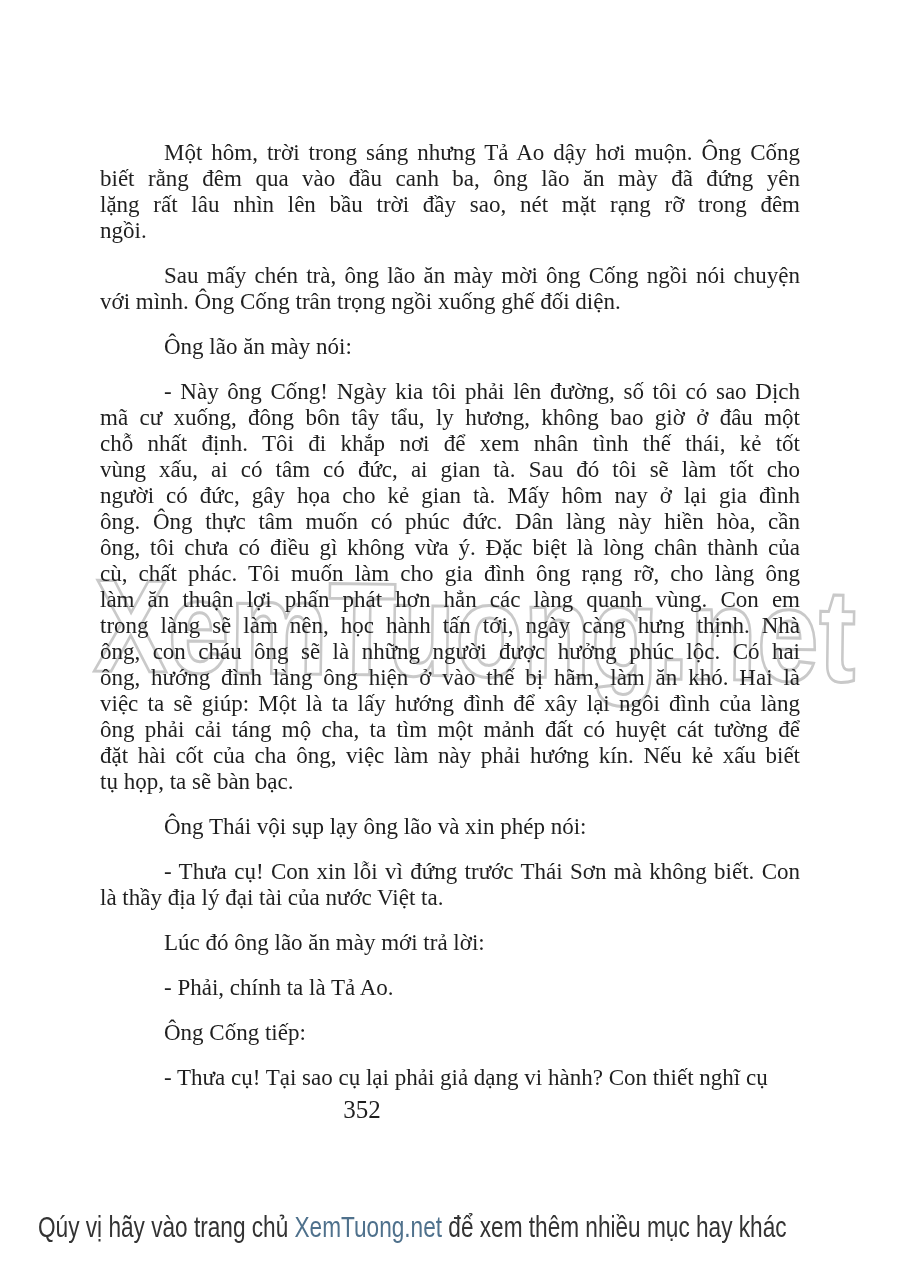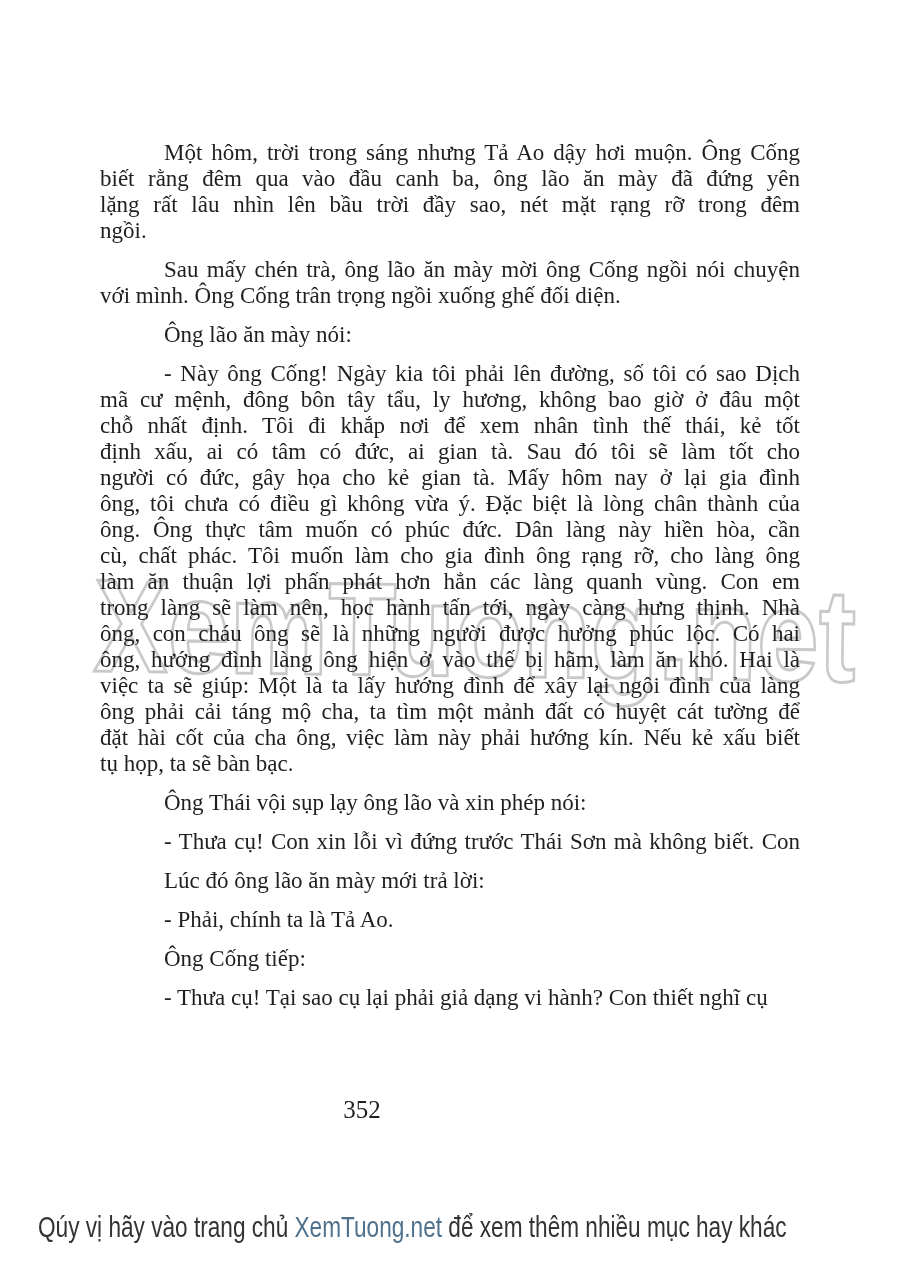--- a/index.html
+++ b/index.html
@@ -33,21 +33,21 @@
   }
   .content {
     position: absolute;
     left: 100px;
     top: 140px;
     width: 700px;
     z-index: 1;
     font-size: 23px;
     line-height: 26px;
   }
-  .para + .para { margin-top: 13px; }
+  .para + .para { margin-top: 19px; }
   .ln {
     min-height: 26px;
     white-space: normal;
   }
   .j  { text-align: justify; text-align-last: justify; }
   .e  { text-align: left; }
   .ind { text-indent: 64px; }
   .pagenum {
     position: absolute;
     left: 0;
@@ -93,43 +93,44 @@
     <div class="ln j ind">Sau mấy chén trà, ông lão ăn mày mời ông Cống ngồi nói chuyện</div>
     <div class="ln e">với mình. Ông Cống trân trọng ngồi xuống ghế đối diện.</div>
   </div>
 
   <div class="para">
     <div class="ln e ind">Ông lão ăn mày nói:</div>
   </div>
 
   <div class="para">
     <div class="ln j ind">- Này ông Cống! Ngày kia tôi phải lên đường, số tôi có sao Dịch</div>
-    <div class="ln j">mã cư mệnh, đông bôn tây tẩu, ly hương, không bao giờ ở đâu một</div>
+    <div class="ln j">mã cư xuống, đông bôn tây tẩu, ly hương, không bao giờ ở đâu một</div>
     <div class="ln j">chỗ nhất định. Tôi đi khắp nơi để xem nhân tình thế thái, kẻ tốt</div>
-    <div class="ln j">định xấu, ai có tâm có đức, ai gian tà. Sau đó tôi sẽ làm tốt cho</div>
+    <div class="ln j">vùng xấu, ai có tâm có đức, ai gian tà. Sau đó tôi sẽ làm tốt cho</div>
     <div class="ln j">người có đức, gây họa cho kẻ gian tà. Mấy hôm nay ở lại gia đình</div>
+    <div class="ln j">ông. Ông thực tâm muốn có phúc đức. Dân làng này hiền hòa, cần</div>
     <div class="ln j">ông, tôi chưa có điều gì không vừa ý. Đặc biệt là lòng chân thành của</div>
-    <div class="ln j">ông. Ông thực tâm muốn có phúc đức. Dân làng này hiền hòa, cần</div>
     <div class="ln j">cù, chất phác. Tôi muốn làm cho gia đình ông rạng rỡ, cho làng ông</div>
     <div class="ln j">làm ăn thuận lợi phấn phát hơn hẳn các làng quanh vùng. Con em</div>
     <div class="ln j">trong làng sẽ làm nên, học hành tấn tới, ngày càng hưng thịnh. Nhà</div>
     <div class="ln j">ông, con cháu ông sẽ là những người được hưởng phúc lộc. Có hai</div>
     <div class="ln j">ông, hướng đình làng ông hiện ở vào thế bị hãm, làm ăn khó. Hai là</div>
     <div class="ln j">việc ta sẽ giúp: Một là ta lấy hướng đình để xây lại ngôi đình của làng</div>
     <div class="ln j">ông phải cải táng mộ cha, ta tìm một mảnh đất có huyệt cát tường để</div>
     <div class="ln j">đặt hài cốt của cha ông, việc làm này phải hướng kín. Nếu kẻ xấu biết</div>
     <div class="ln e">tụ họp, ta sẽ bàn bạc.</div>
   </div>
 
   <div class="para">
     <div class="ln e ind">Ông Thái vội sụp lạy ông lão và xin phép nói:</div>
   </div>
 
   <div class="para">
     <div class="ln j ind">- Thưa cụ! Con xin lỗi vì đứng trước Thái Sơn mà không biết. Con</div>
+    <div class="ln e">là thầy địa lý đại tài của nước Việt ta.</div>
   </div>
 
   <div class="para">
     <div class="ln e ind">Lúc đó ông lão ăn mày mới trả lời:</div>
   </div>
 
   <div class="para">
     <div class="ln e ind">- Phải, chính ta là Tả Ao.</div>
   </div>
 

